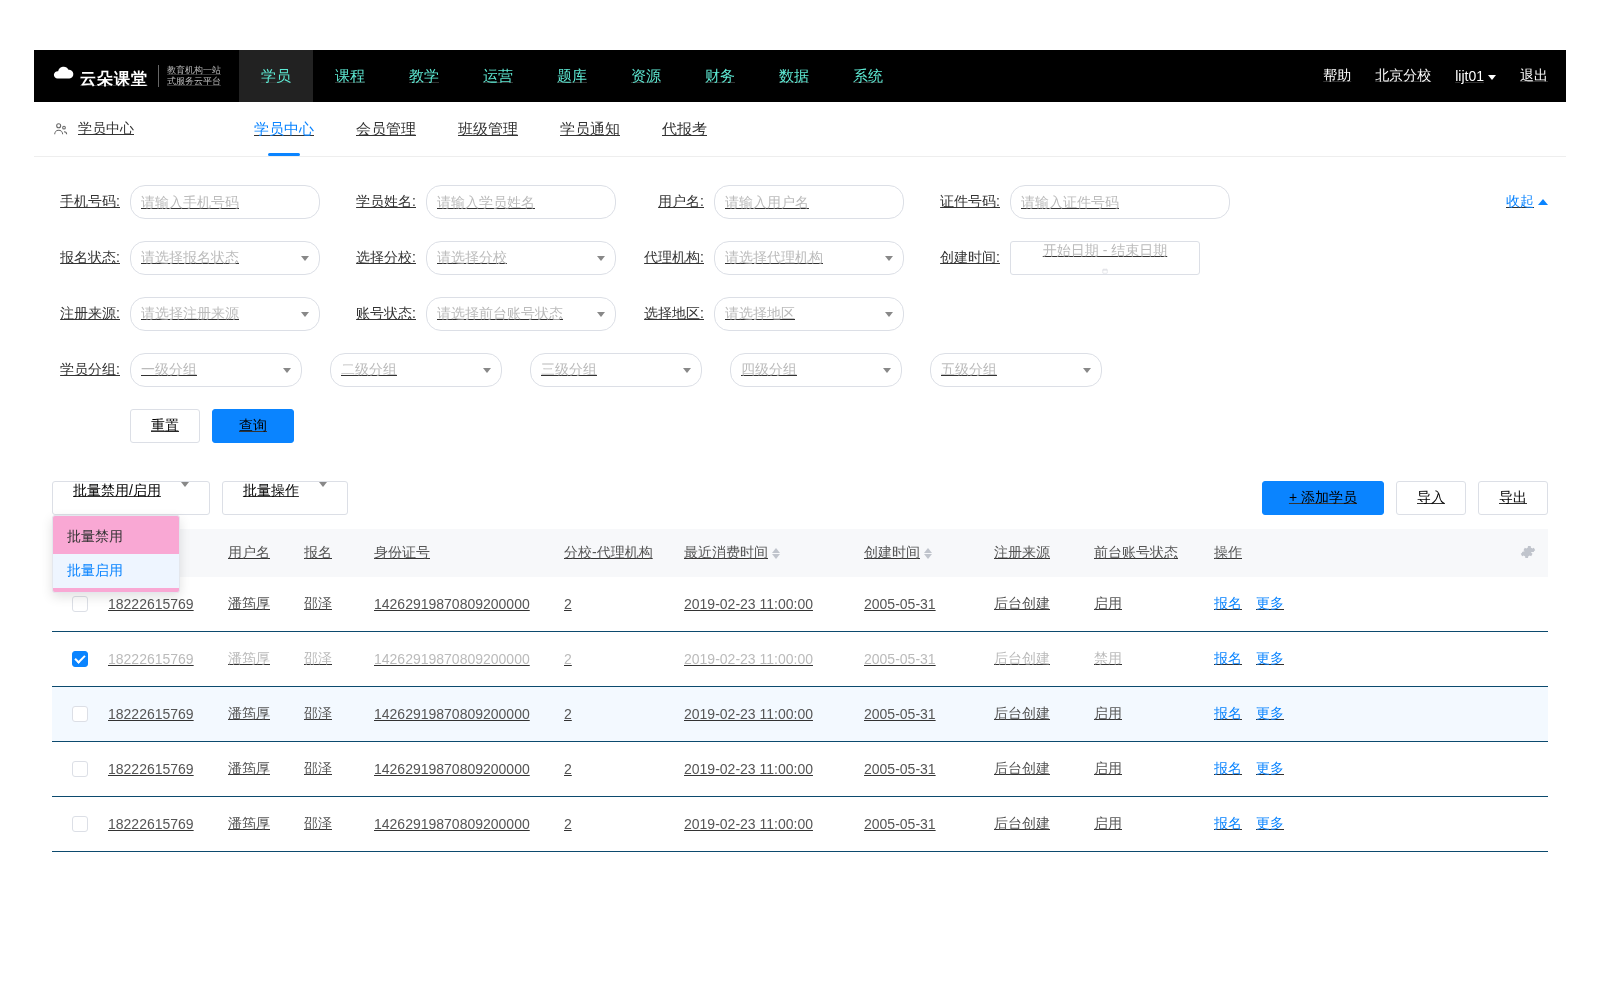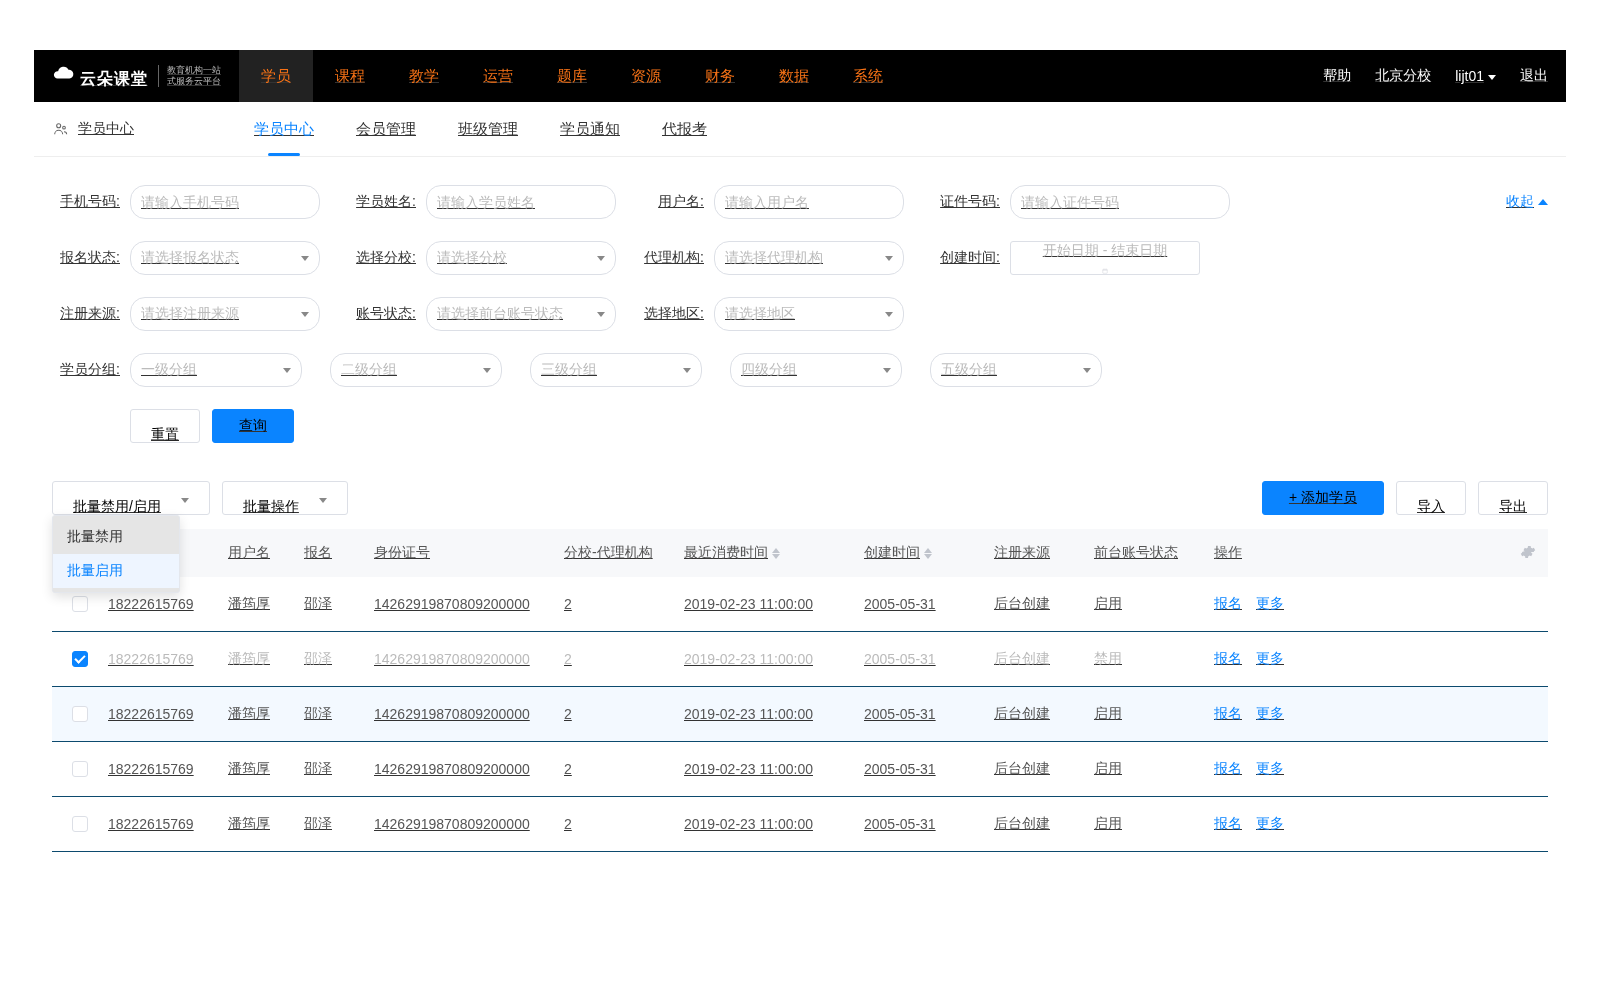--- a/index.html
+++ b/index.html
@@ -8,21 +8,21 @@
 .canvas { width: 100%; height: 100%; position: relative; text-decoration: underline; }
 
 
 .topbar { height: 52px; background: #000; display: flex; align-items: center; color: #fff; }
 .logo { display: flex; align-items: center; padding: 0 18px; gap: 8px; height: 100%; }
 .logo-mark { display: flex; align-items: baseline; gap: 6px; }
 .logo-mark svg { display: block; }
 .logo-title { font-size: 16px; font-weight: 700; letter-spacing: 1px; }
 .logo-sub { font-size: 9px; line-height: 11px; color: #bbb; border-left: 1px solid #666; padding-left: 8px; margin-left: 2px; }
 .topnav { display: flex; height: 100%; }
-.topnav a { color: #f97316; text-decoration: none; padding: 12px 22px; display: flex; align-items: center; font-size: 15px; }
+.topnav a { color: #5eead4; text-decoration: none; padding: 12px 22px; display: flex; align-items: center; font-size: 15px; }
 .topnav a.active { background: #222; }
 .topright { margin-left: auto; display: flex; height: 100%; align-items: center; padding-right: 18px; gap: 24px; font-size: 14px; }
 .topright span { cursor: pointer; }
 .caret-down { display: inline-block; width: 0; height: 0; border-left: 4px solid transparent; border-right: 4px solid transparent; border-top: 5px solid #fff; margin-left: 4px; vertical-align: middle; }
 
 
 .subbar { height: 55px; border-bottom: 1px solid #eee; display: flex; align-items: center; padding: 0 18px; }
 .subleft { display: flex; align-items: center; gap: 10px; color: #333; }
 .subleft svg { width: 16px; height: 16px; }
 .subnav { display: flex; margin-left: 120px; height: 100%; gap: 42px; }
@@ -41,28 +41,28 @@
 .finput { width: 190px; }
 .finput.w2 { width: 220px; }
 .fselect { width: 190px; display: flex; align-items: center; justify-content: space-between; cursor: pointer; color: #bbb; }
 .fselect .arrow { color: #c0c4cc; }
 .fselect.g { width: 172px; }
 .fdate { width: 190px; height: 34px; border: 1px solid #dcdfe6; border-radius: 3px; padding: 0 10px; display: flex; align-items: center; gap: 8px; color: #bbb; flex-direction: column; }
 .ctoggle { color: #0a84ff; margin-left: auto; display: flex; align-items: center; gap: 4px; cursor: pointer; }
 .ctoggle .up { display: inline-block; width: 0; height: 0; border-left: 5px solid transparent; border-right: 5px solid transparent; border-bottom: 6px solid #0a84ff; }
 
 .btn-row { padding-left: 78px; display: flex; gap: 12px; margin-top: 10px; }
-.btn { height: 34px; padding: 16px 20px; border-radius: 3px; border: 1px solid #dcdfe6; background: #fff; cursor: pointer; font-size: 14px; }
+.btn { height: 34px; padding: 0 20px; border-radius: 3px; border: 1px solid #dcdfe6; background: #fff; cursor: pointer; font-size: 14px; }
 .btn.primary { background: #0a84ff; border-color: #0a84ff; color: #000000; padding: 0 26px; }
 
 
 .toolbar { padding: 28px 18px 14px; display: flex; align-items: center; gap: 12px; position: relative; }
 .toolbar .btn.sel { display: flex; align-items: flex-start; gap: 20px; }
 .toolbar .spacer { flex: 1; }
-.dropdown { position: absolute; top: 62px; left: 18px; width: 128px; background: #e5e5e5; border: 1px solid #e4e7ed; box-shadow: 0 4px 12px rgba(0,0,0,0.12); border-radius: 3px; padding: 4px 0; z-index: 10; }
+.dropdown { position: absolute; top: 62px; left: 18px; width: 128px; background: #f9a8d4; border: 1px solid #e4e7ed; box-shadow: 0 4px 12px rgba(0,0,0,0.12); border-radius: 3px; padding: 4px 0; z-index: 10; }
 .dropdown .item { padding: 8px 14px; cursor: pointer; color: #333; }
 .dropdown .item.hl { background: #eef5ff; color: #0a84ff; }
 
 
 .table { padding: 0 18px; }
 .thead, .trow { display: grid; grid-template-columns: 56px 120px 76px 70px 190px 120px 180px 130px 100px 120px 1fr 40px; align-items: center; }
 .thead { background: #f7f8fa; color: #555; height: 48px; font-weight: 500; }
 .trow { height: 55px; border-bottom: 1px solid #0c4a6e; color: #555; }
 .trow.highlight { background: #f3f9ff; }
 .trow.selected { color: #bbb; }

